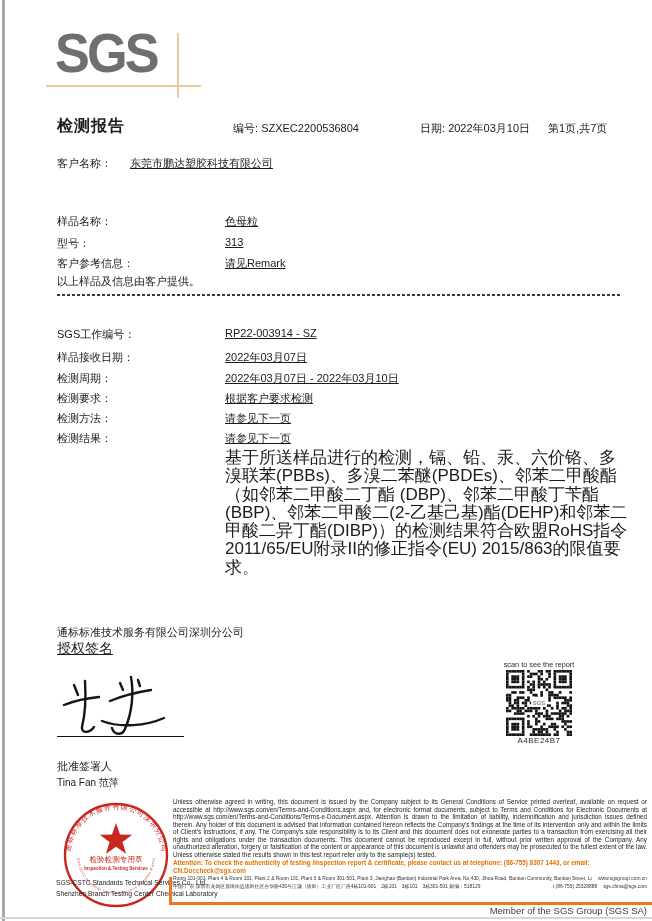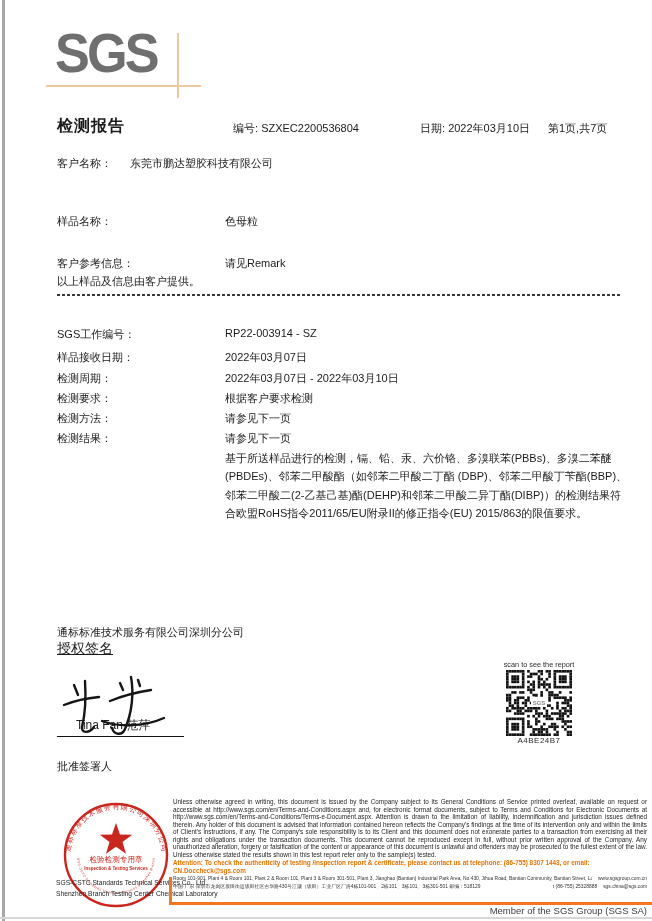--- a/index.html
+++ b/index.html
@@ -15,35 +15,35 @@
   .cross-h{left:46px;top:85px;width:155px;height:2px;background:#ecc9a0;}
   .cross-v{left:177px;top:33px;width:2px;height:65px;background:#ecc9a0;}
 
   
   .title{left:57px;top:116px;font-size:16px;font-weight:bold;letter-spacing:1px;}
   .meta{top:121px;font-size:11px;}
 
   
   .row{position:absolute;left:57px;width:575px;height:15px;font-size:11px;}
   .row .lbl{position:absolute;left:0;white-space:nowrap;}
-  .row .val{position:absolute;white-space:nowrap;}
+  .row .val{position:absolute;white-space:nowrap;text-decoration:underline;}
   .v130{left:73px;}
   .v225{left:168px;}
 
   .dashed{left:57px;top:294px;width:565px;height:2px;
           background:repeating-linear-gradient(90deg,#3a3a3a 0 3px,transparent 3px 5px);}
 
-  .conclusion{left:225px;top:449px;width:406px;font-size:11px;line-height:18.3px;}
+  .conclusion{left:225px;top:449px;width:406px;font-size:17px;line-height:18.3px;}
 
   
   .sig-company{left:57px;top:625px;font-size:11px;}
   .sig-auth{left:57px;top:640px;font-size:14px;text-decoration:underline;}
   .sig-svg{left:58px;top:672px;}
   .sig-line{left:57px;top:736px;width:127px;height:0;border-top:1.6px solid #111;}
-  .sig-name{left:57px;top:717px;font-size:12px;margin-left:19px;}
+  .sig-name{left:57px;top:776px;font-size:10px;}
   .sig-role{left:57px;top:759px;font-size:11px;}
 
   
   .qr-block{left:497px;top:660px;width:84px;text-align:center;}
   .qr-caption{font-size:7.3px;color:#2a2a2a;white-space:nowrap;}
   .qr-code{margin:1px auto 0;width:66px;height:66px;}
   .qr-id{font-size:8px;color:#2a2a2a;letter-spacing:.5px;margin-top:0;}
 
   
   .stamp{left:61px;top:800px;z-index:2;}
@@ -76,20 +76,24 @@
   <div class="abs meta" style="left:548px">第1页,共7页</div>
 
   <div class="row" style="top:156px">
     <span class="lbl">客户名称：</span>
     <span class="val v130">东莞市鹏达塑胶科技有限公司</span>
   </div>
 
   <div class="row" style="top:214px">
     <span class="lbl">样品名称：</span>
     <span class="val v225">色母粒</span>
+  </div>
+  <div class="row" style="top:236px">
+    <span class="lbl">型号：</span>
+    <span class="val v225">313</span>
   </div>
   <div class="row" style="top:256px">
     <span class="lbl">客户参考信息：</span>
     <span class="val v225">请见Remark</span>
   </div>
   <div class="row" style="top:274px">
     <span class="lbl">以上样品及信息由客户提供。</span>
   </div>
 
   <div class="abs dashed"></div>

